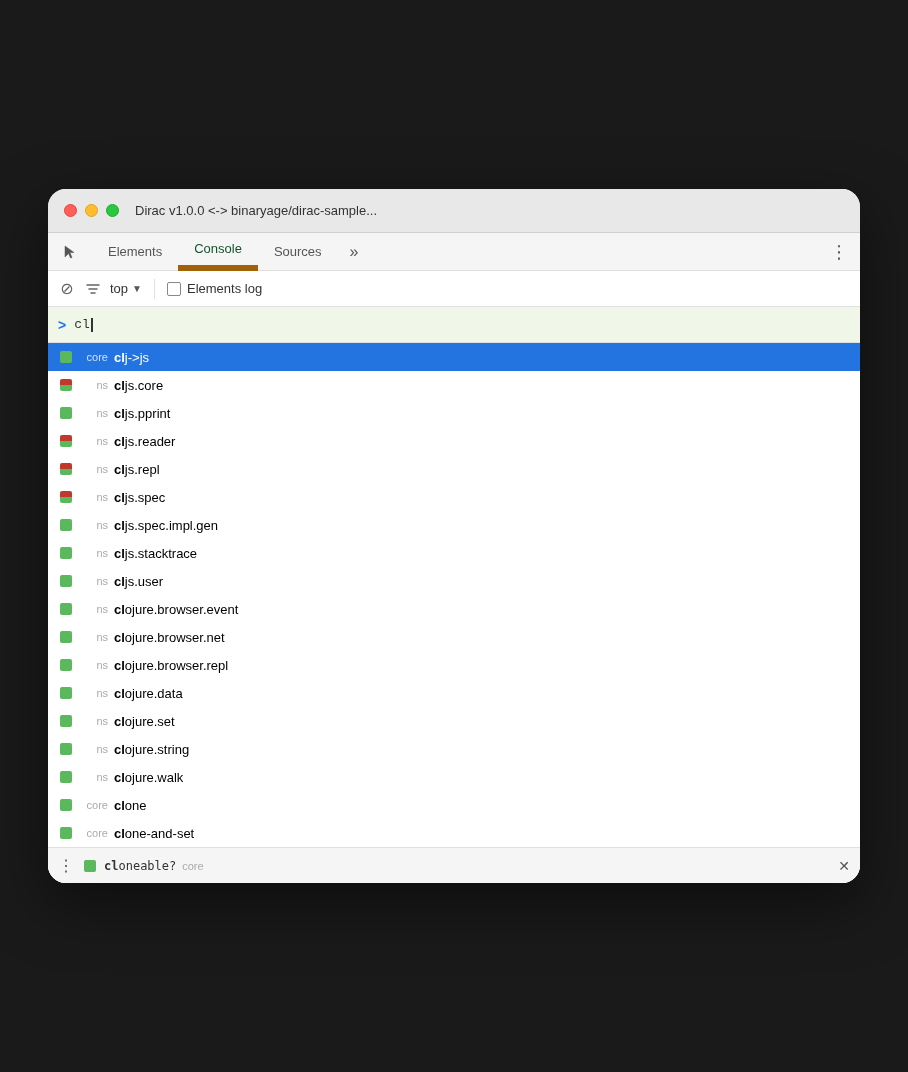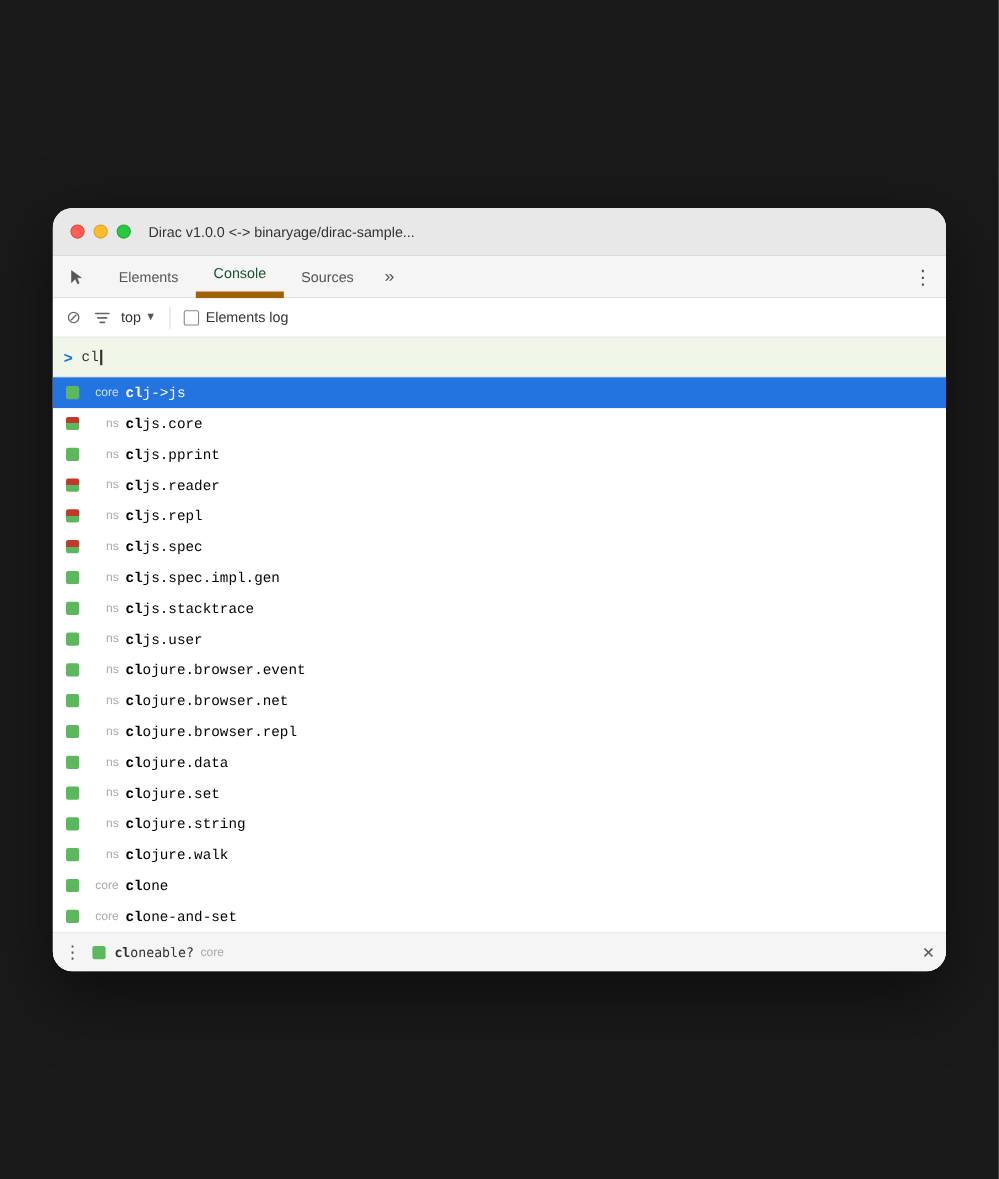--- a/index.html
+++ b/index.html
@@ -213,21 +213,21 @@
       font-size: 11px;
       color: #aaa;
       margin-right: 6px;
       min-width: 28px;
       text-align: right;
     }
     .autocomplete-item.selected .item-type {
       color: #cce0ff;
     }
     .item-name {
-      font-family: Liberation Mono, monospace;
+      font-family: Liberation Sans, sans-serif;
       font-size: 13px;
     }
     .item-name .highlight {
       font-weight: bold;
     }
     .autocomplete-item.selected .item-name {
       color: white;
     }
     .devtools-footer {
       display: flex;

